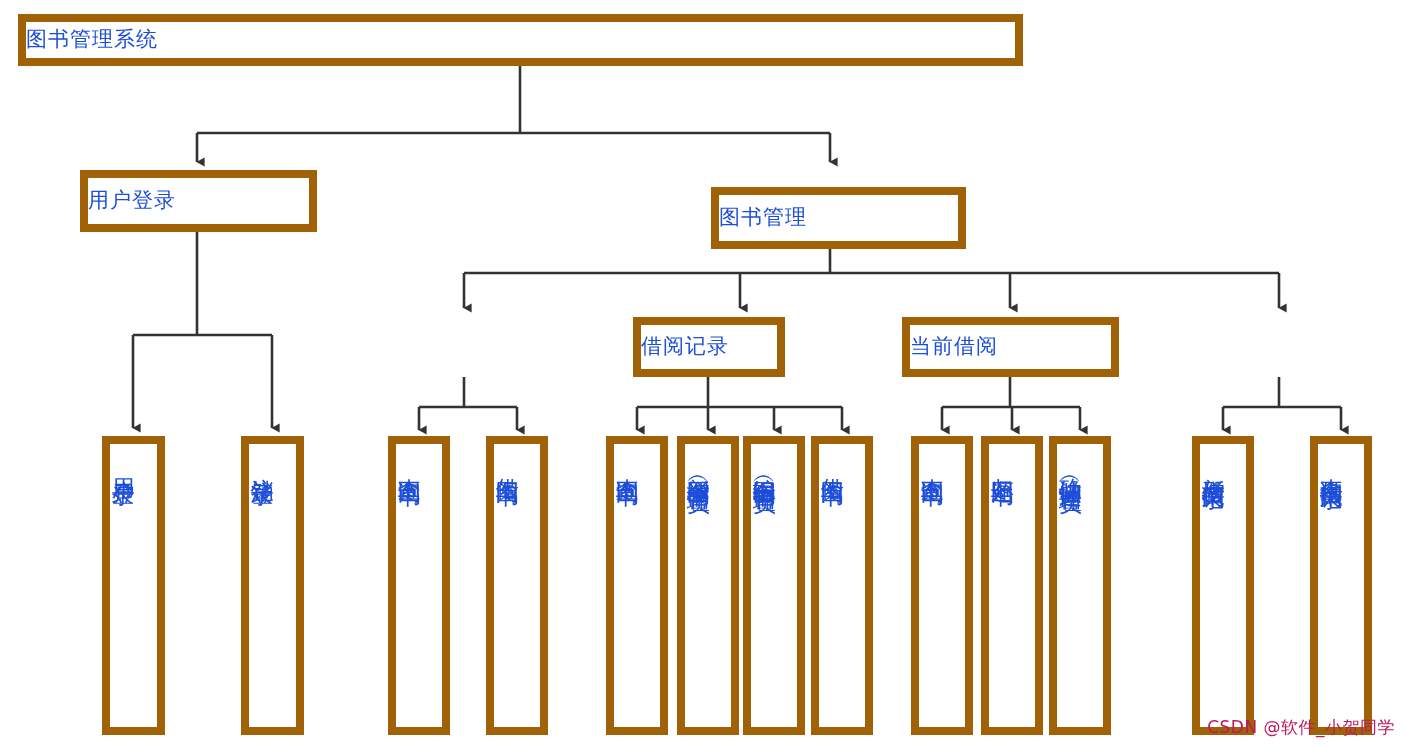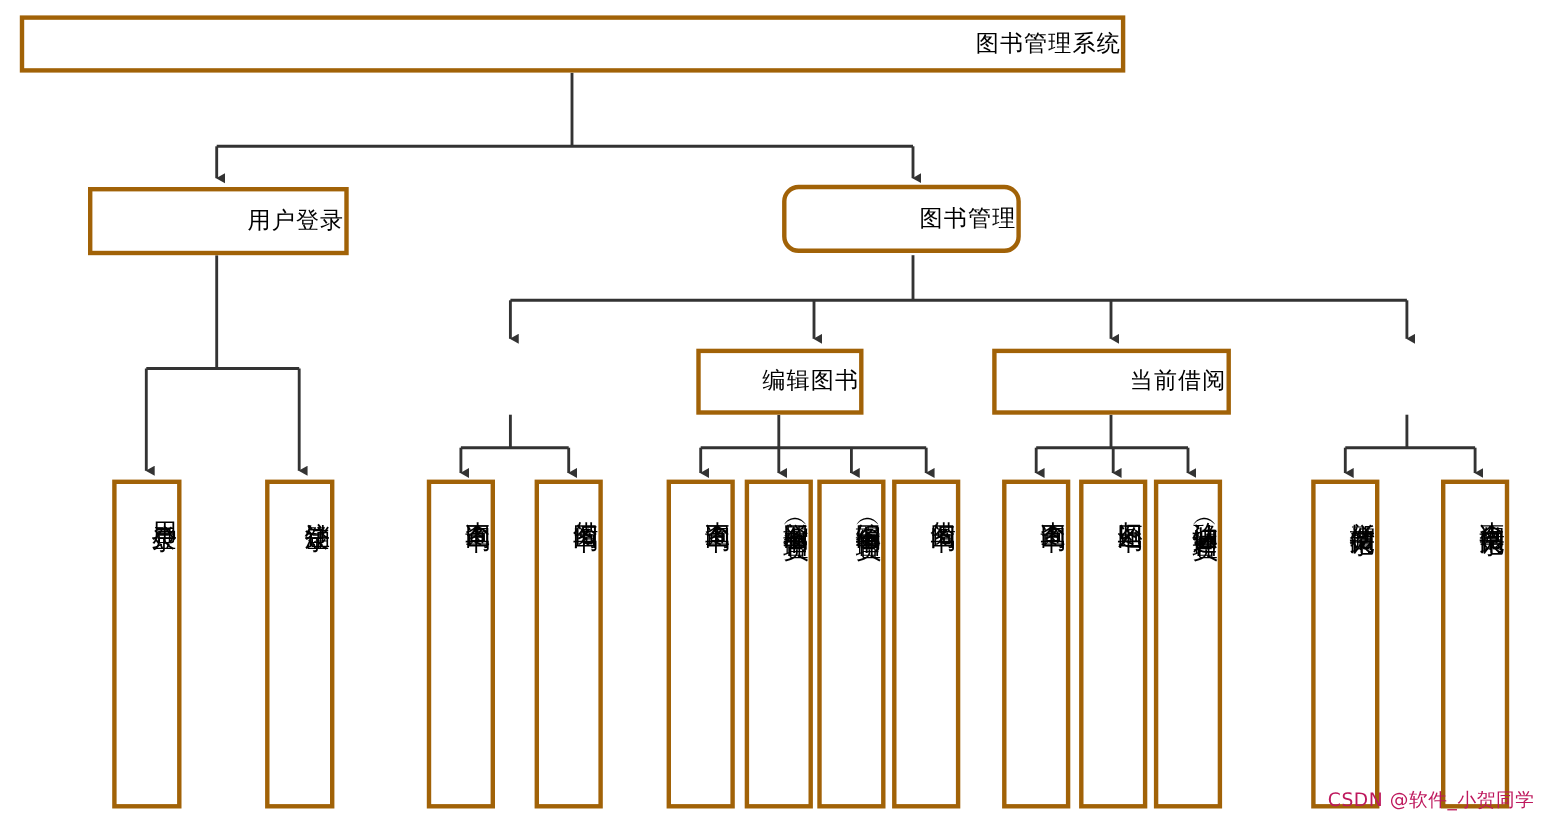--- a/index.html
+++ b/index.html
@@ -23,25 +23,25 @@
     left: 0;
     top: 0;
     width: 1405px;
     height: 747px;
     pointer-events: none;
   }
   .node {
     position: absolute;
     box-sizing: border-box;
     background: #ffffff;
-    border: 4px solid #a16207;
+    border: 8px solid #a16207;
     display: flex;
     align-items: center;
-    justify-content: flex-end;
-    color: #000000;
+    justify-content: flex-start;
+    color: #1d4ed8;
     z-index: 2;
   }
   .node-h {
     font-size: 21px;
     letter-spacing: 1px;
     line-height: 1.1;
     white-space: nowrap;
   }
   .node-root {
     font-size: 21px;
@@ -127,26 +127,26 @@
     </g>
   </svg>
 
   <div class="node node-h node-root" style="left:18px; top:14px; width:1005px; height:52px;">
     <span>图书管理系统</span>
   </div>
 
   <div class="node node-h" style="left:80px; top:170px; width:237px; height:62px;">
     <span>用户登录</span>
   </div>
-  <div class="node node-h" style="left:711px; top:168px; width:217px; height:62px;border-radius:15px;">
+  <div class="node node-h" style="left:711px; top:187px; width:255px; height:62px;">
     <span>图书管理</span>
   </div>
 
   <div class="node node-h" style="left:633px; top:317px; width:152px; height:60px;">
-    <span>编辑图书</span>
+    <span>借阅记录</span>
   </div>
   <div class="node node-h" style="left:902px; top:317px; width:217px; height:60px;">
     <span>当前借阅</span>
   </div>
 
   <div class="node node-v" style="left:102px; top:436px; width:63px; height:299px;">
     <span class="vtext">用户登录</span>
   </div>
   <div class="node node-v" style="left:241px; top:436px; width:63px; height:299px;">
     <span class="vtext">注销登录</span>

